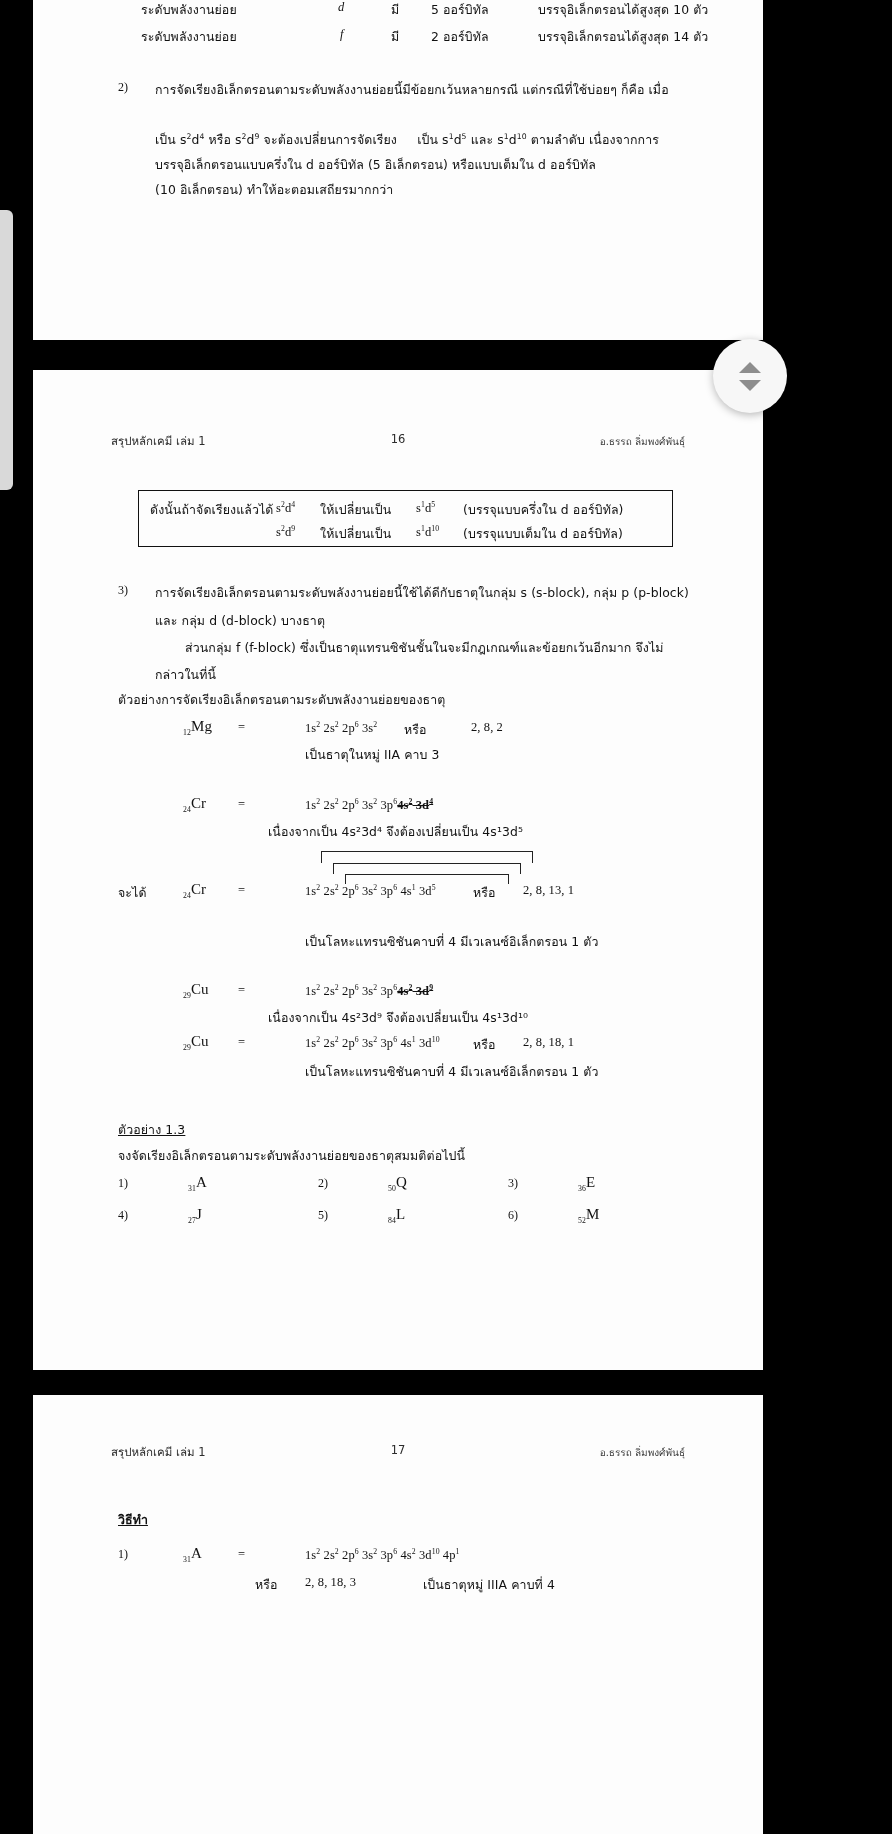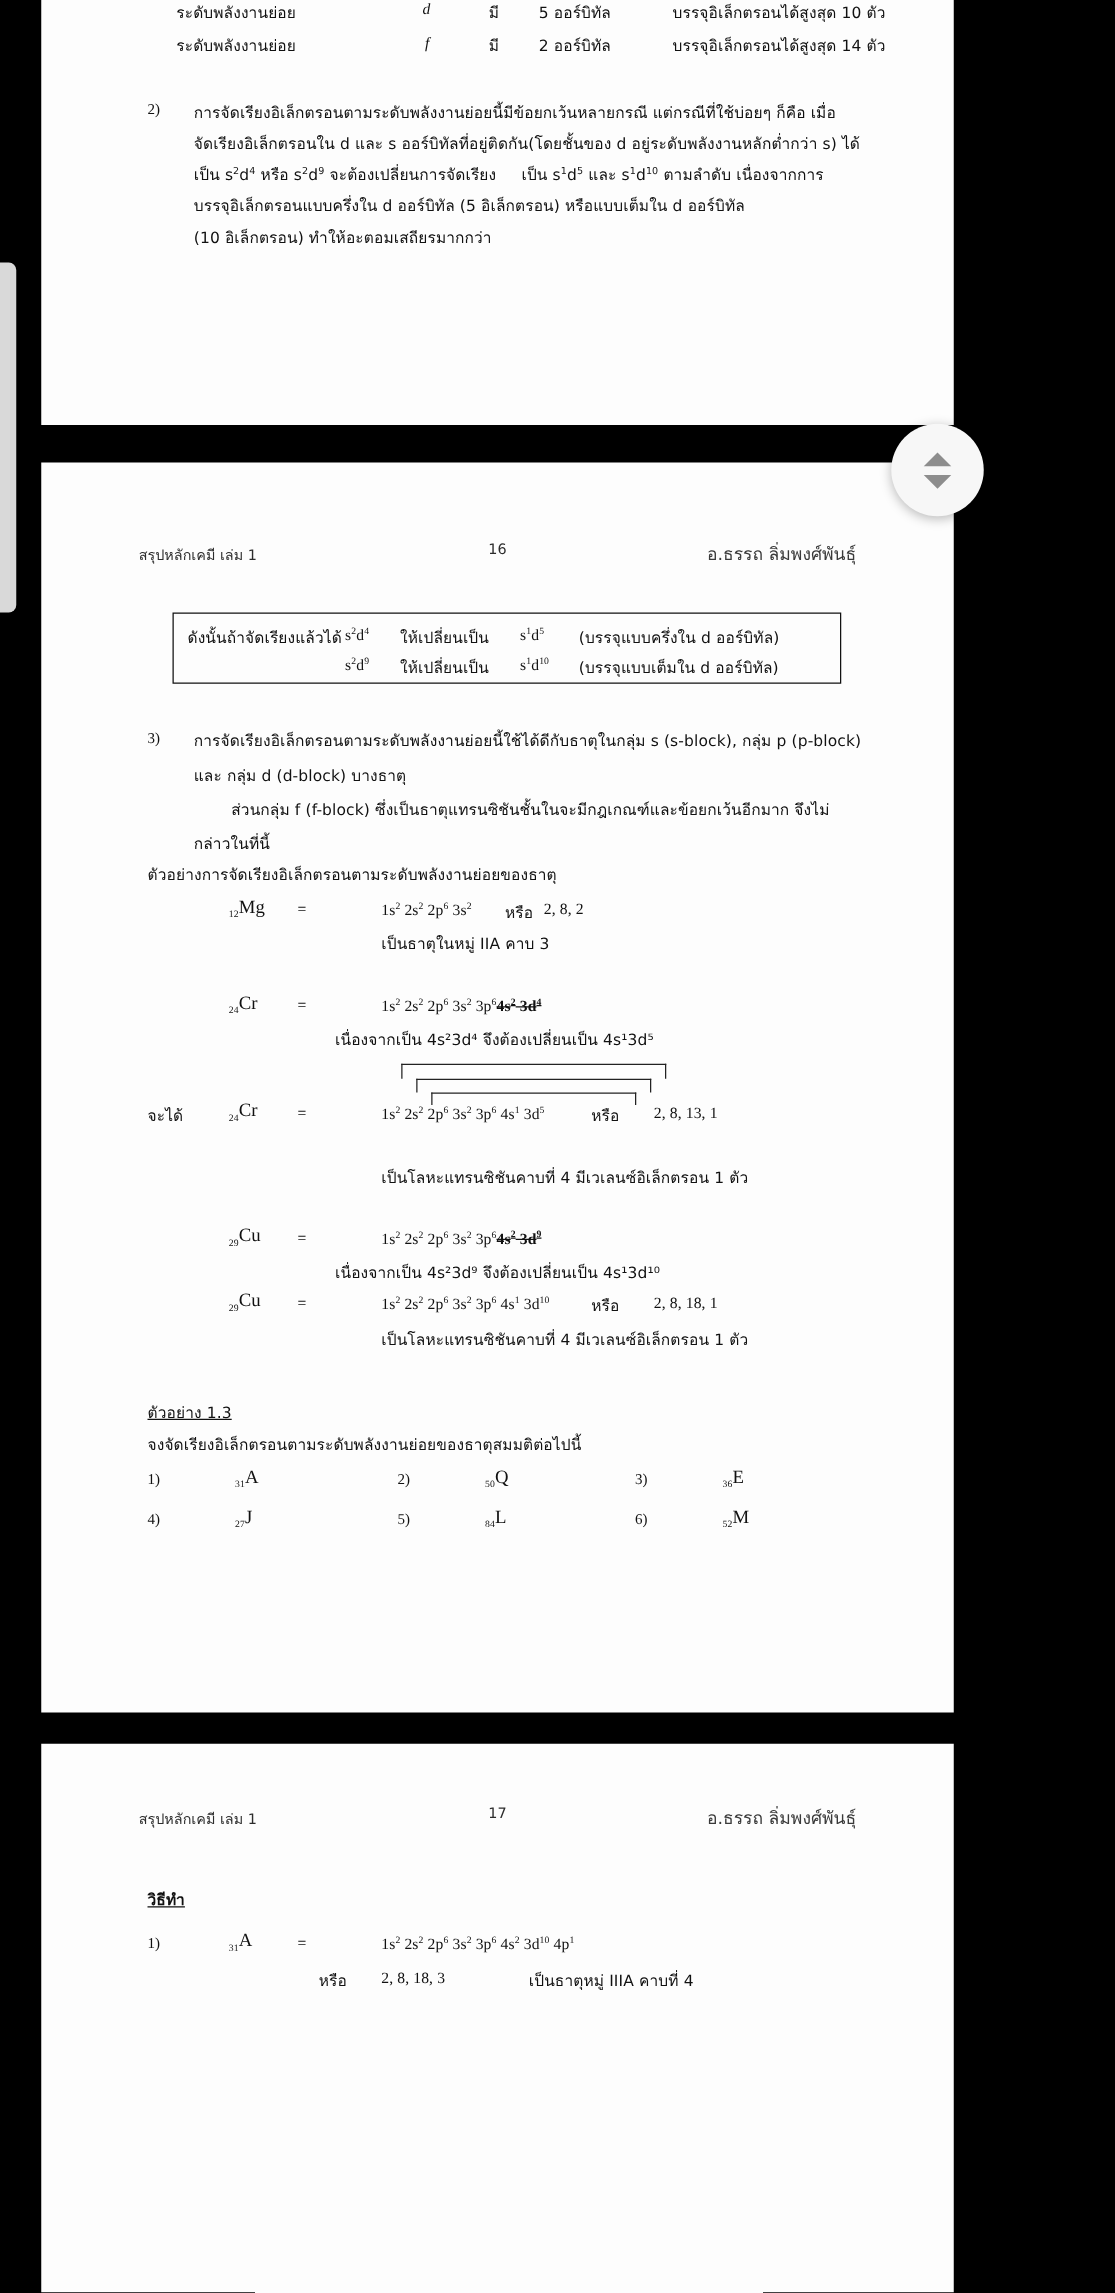--- a/index.html
+++ b/index.html
@@ -45,21 +45,21 @@
     position:absolute;
     left:78px; right:78px;
     display:flex;
     align-items:baseline;
     font-size:11.5px;
     color:#2c2c2c;
     font-family:"DejaVu Sans", sans-serif;
   }
   .runhead .rh-title { flex:0 0 auto; }
   .runhead .rh-num  { position:absolute; left:50%; transform:translateX(-50%); }
-  .runhead .rh-auth { margin-left:auto; font-size:14px; color:#3a3a3a; }
+  .runhead .rh-auth { margin-left:auto; font-size:10px; color:#3a3a3a; }
 
   
   .ln {
     position:absolute;
     font-size:12px;
     color:#111;
     white-space:nowrap;
     letter-spacing:.1px;
   }
   .thai { font-family:"DejaVu Sans", sans-serif; font-size:12.4px; }
@@ -146,21 +146,20 @@
       <div class="ln thai" style="left:505px; top:300px;">บรรจุอิเล็กตรอนได้สูงสุด 10 ตัว</div>
 
       <div class="ln thai" style="left:108px; top:327px;">ระดับพลังงานย่อย</div>
       <div class="ln sci" style="left:307px; top:327px; font-style:italic;">f</div>
       <div class="ln thai" style="left:358px; top:327px;">มี</div>
       <div class="ln thai" style="left:398px; top:327px;">2 ออร์บิทัล</div>
       <div class="ln thai" style="left:505px; top:327px;">บรรจุอิเล็กตรอนได้สูงสุด 14 ตัว</div>
 
       <div class="ln num-marker" style="left:85px; top:380px;">2)</div>
       <div class="ln thai" style="left:122px; top:380px;">การจัดเรียงอิเล็กตรอนตามระดับพลังงานย่อยนี้มีข้อยกเว้นหลายกรณี แต่กรณีที่ใช้บ่อยๆ ก็คือ  เมื่อ</div>
-      <div class="ln thai" style="left:122px; top:405px;">จัดเรียงอิเล็กตรอนใน d และ s ออร์บิทัลที่อยู่ติดกัน(โดยชั้นของ d อยู่ระดับพลังงานหลักต่ำกว่า s) ได้</div>
 
       <div class="ln thai" style="left:122px; top:430px;">
         เป็น s<sup>2</sup>d<sup>4</sup> หรือ s<sup>2</sup>d<sup>9</sup> จะต้องเปลี่ยนการจัดเรียง&nbsp;&nbsp;&nbsp;&nbsp;&nbsp;เป็น s<sup>1</sup>d<sup>5</sup> และ s<sup>1</sup>d<sup>10</sup>
         <span>ตามลำดับ  เนื่องจากการ</span>
       </div>
 
       <div class="ln thai" style="left:122px; top:455px;">บรรจุอิเล็กตรอนแบบครึ่งใน d ออร์บิทัล (5 อิเล็กตรอน)     หรือแบบเต็มใน     d       ออร์บิทัล</div>
       <div class="ln thai" style="left:122px; top:480px;">(10 อิเล็กตรอน) ทำให้อะตอมเสถียรมากกว่า</div>
 
     </div>
@@ -194,21 +193,21 @@
       <div class="ln thai" style="left:152px; top:268px;">ส่วนกลุ่ม f (f-block) ซึ่งเป็นธาตุแทรนซิชันชั้นในจะมีกฎเกณฑ์และข้อยกเว้นอีกมาก จึงไม่</div>
       <div class="ln thai" style="left:122px; top:295px;">กล่าวในที่นี้</div>
       <div class="ln thai" style="left:85px;  top:320px;">ตัวอย่างการจัดเรียงอิเล็กตรอนตามระดับพลังงานย่อยของธาตุ</div>
 
       <div class="ln sci" style="left:150px; top:348px;">
         <sub>12</sub><span style="font-size:15px;">Mg</span>
       </div>
       <div class="ln sci" style="left:205px; top:350px;">=</div>
       <div class="ln sci" style="left:272px; top:350px;">1s<sup>2</sup> 2s<sup>2</sup> 2p<sup>6</sup> 3s<sup>2</sup></div>
       <div class="ln thai" style="left:371px; top:350px;">หรือ</div>
-      <div class="ln sci" style="left:402px; top:350px;">2, 8, 2</div>
+      <div class="ln sci" style="left:438px; top:350px;">2, 8, 2</div>
       <div class="ln thai" style="left:272px; top:375px;">เป็นธาตุในหมู่ IIA คาบ 3</div>
 
       <div class="ln sci" style="left:150px; top:425px;">
         <sub>24</sub><span style="font-size:15px;">Cr</span>
       </div>
       <div class="ln sci" style="left:205px; top:427px;">=</div>
       <div class="ln sci" style="left:272px; top:427px;">1s<sup>2</sup> 2s<sup>2</sup> 2p<sup>6</sup> 3s<sup>2</sup> 3p<sup>6</sup><span class="strike">4s<sup>2</sup> 3d<sup>4</sup></span></div>
       <div class="ln thai" style="left:235px; top:452px;">เนื่องจากเป็น 4s²3d⁴ จึงต้องเปลี่ยนเป็น 4s¹3d⁵</div>
 
       <div class="brk" style="left:288px; top:481px; width:212px; height:12px;"></div>

